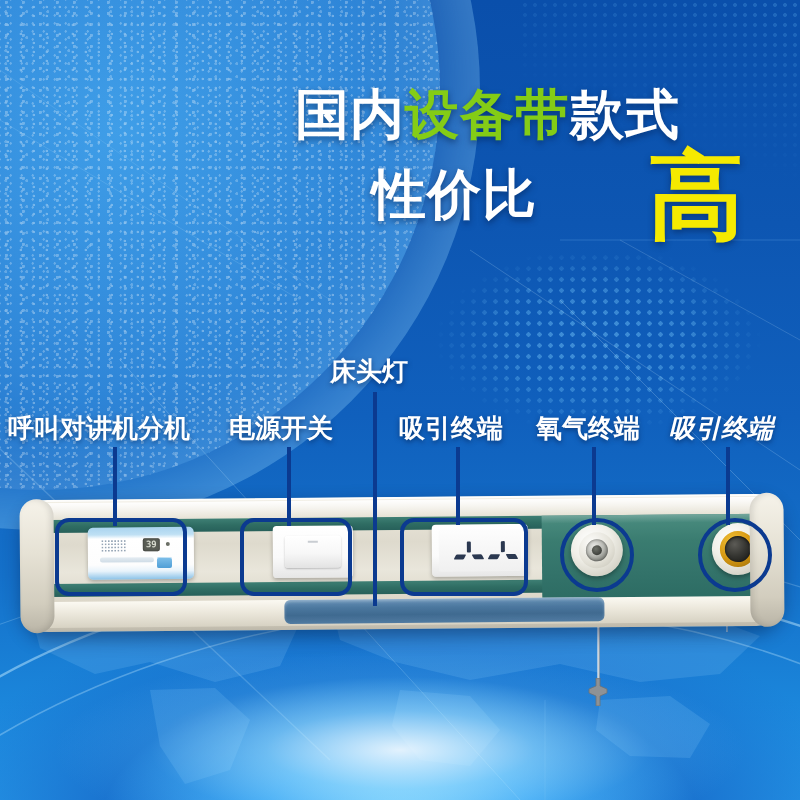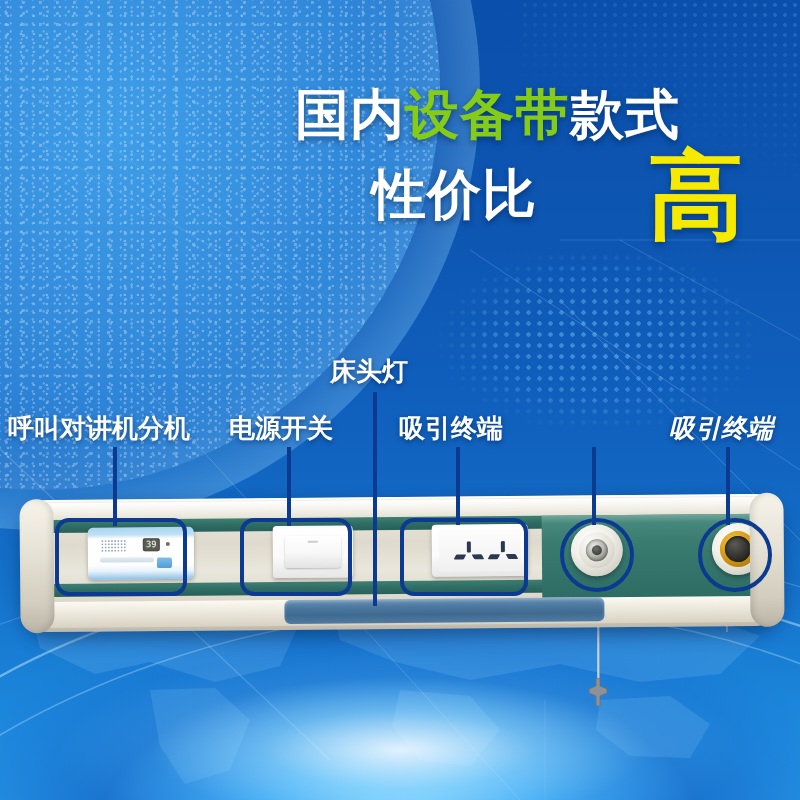--- a/index.html
+++ b/index.html
@@ -229,20 +229,21 @@
   <div class="headline">
     <div class="hl-row1"><span class="w">国内</span><span class="y">设备带</span><span class="w">款式</span></div>
     <div class="hl-row2"><span class="w">性价比</span></div>
     <div class="hl-big">高</div>
   </div>
 
   <div class="label" style="left:229px;top:415px;">电源开关</div>
   <div class="label" style="left:8px;top:415px;">呼叫对讲机分机</div>
   <div class="label" style="left:330px;top:358px;">床头灯</div>
   <div class="label" style="left:399px;top:415px;">吸引终端</div>
+  <div class="label" style="left:536px;top:415px;">氧气终端</div>
   <div class="label" style="left:669px;top:415px;font-style:italic;">吸引终端</div>
 
   <div class="leader" style="left:113px;top:447px;height:79px;"></div>
   <div class="leader" style="left:287px;top:447px;height:79px;"></div>
   <div class="leader" style="left:373px;top:392px;height:214px;"></div>
   <div class="leader" style="left:456px;top:447px;height:78px;"></div>
   <div class="leader" style="left:592px;top:447px;height:78px;"></div>
   <div class="leader" style="left:726px;top:447px;height:78px;"></div>
 
   <div class="device">

